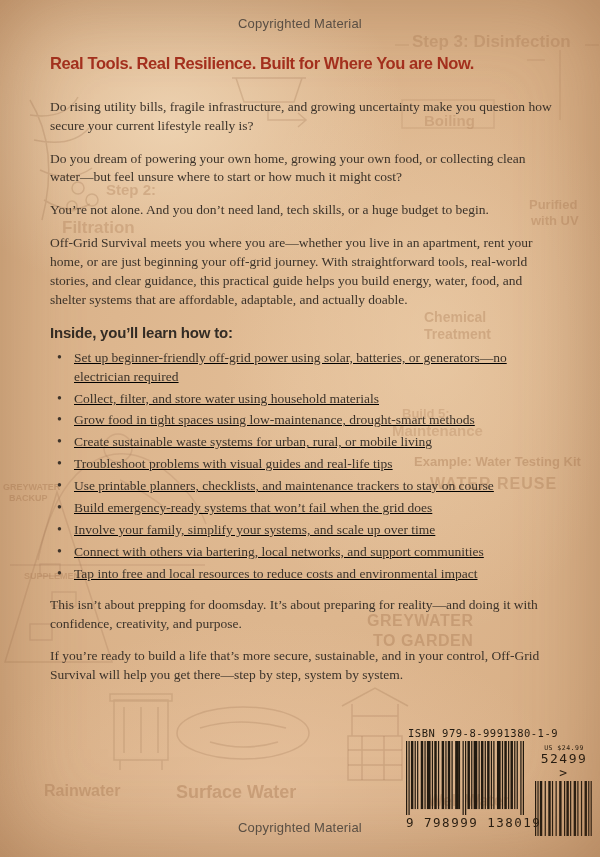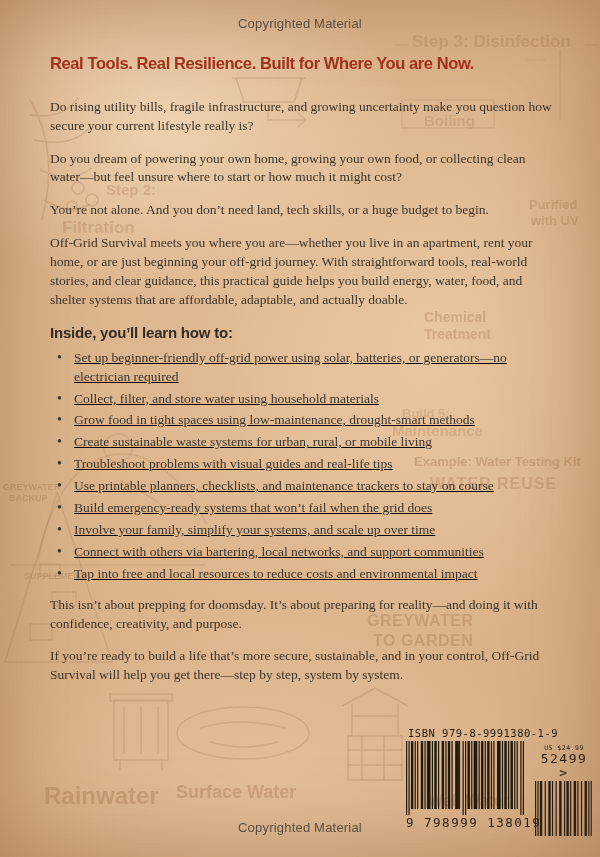--- a/index.html
+++ b/index.html
@@ -29,21 +29,21 @@
   .wm-chem2{left:424px;top:326px;font-size:14px;opacity:.42;}
   .wm-step5a{left:402px;top:406px;font-size:13px;opacity:.34;}
   .wm-step5b{left:392px;top:422px;font-size:15px;opacity:.34;}
   .wm-example{left:414px;top:454px;font-size:13px;opacity:.5;}
   .wm-reuse{left:430px;top:475px;font-size:16px;letter-spacing:1px;opacity:.45;}
   .wm-em1{left:3px;top:482px;font-size:9px;opacity:.5;}
   .wm-em2{left:9px;top:493px;font-size:9px;opacity:.5;}
   .wm-supp{left:24px;top:571px;font-size:9px;opacity:.45;}
   .wm-grey1{left:367px;top:612px;font-size:16px;letter-spacing:.5px;opacity:.5;}
   .wm-grey2{left:373px;top:632px;font-size:16px;letter-spacing:.5px;opacity:.5;}
-  .wm-rain{left:44px;top:782px;font-size:24px;opacity:.5;}
+  .wm-rain{left:44px;top:782px;font-size:16px;opacity:.5;}
   .wm-surface{left:176px;top:782px;font-size:18px;opacity:.5;}
   .wm-well{left:428px;top:792px;font-size:16px;opacity:.5;}
   .sketch{position:absolute;left:0;top:0;pointer-events:none;}
 
   
   .content{position:absolute;left:50px;top:54px;width:506px;}
   .headline{
     margin:0 0 24px 0;font-size:16.5px;line-height:1.2;letter-spacing:-.4px;
     font-weight:bold;color:#a5301e;
   }

